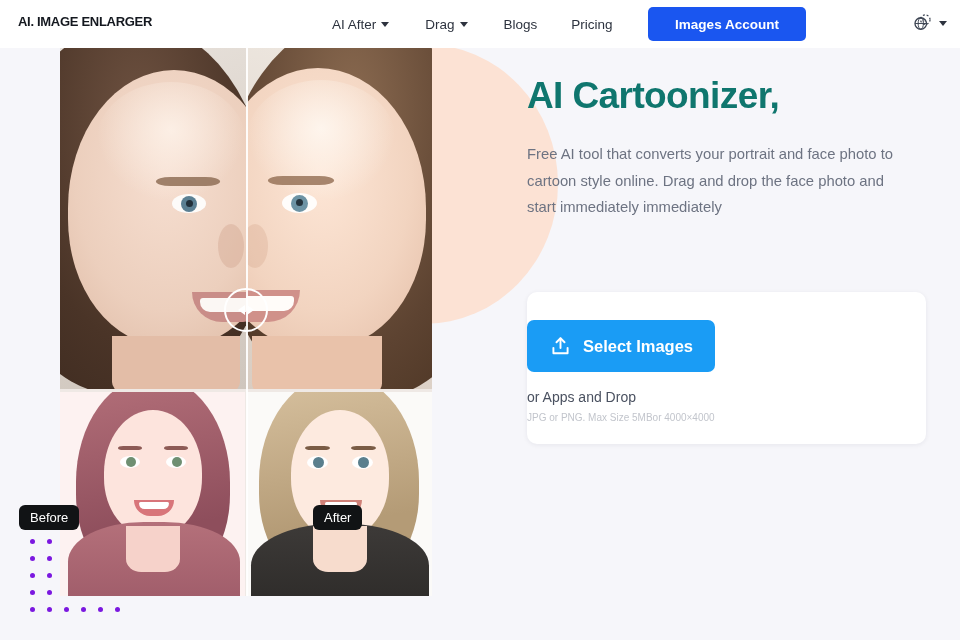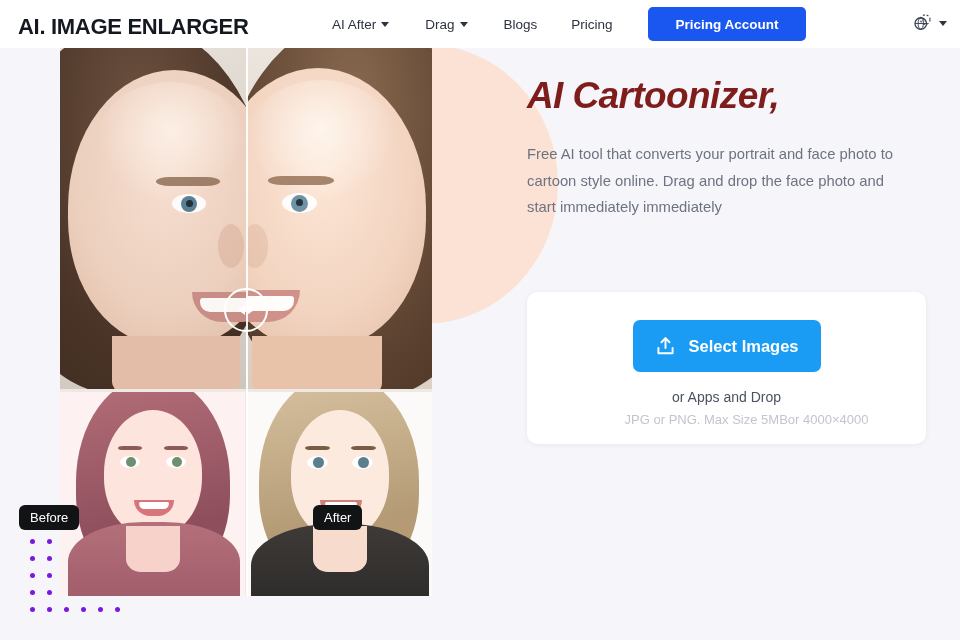--- a/index.html
+++ b/index.html
@@ -14,21 +14,21 @@
   
   #header {
     position: absolute; top: 0; left: 0;
     width: 960px; height: 48px;
     background: #ffffff;
     display: flex; align-items: center;
     z-index: 40;
   }
   #logo {
     position: absolute; left: 18px; top: 14px;
-    font-size: 22px; font-weight: bold;
+    font-size: 13px; font-weight: bold;
     letter-spacing: -0.3px;
     color: #14181f;
     white-space: nowrap;
   }
   #nav { position: absolute; left: 332px; top: 0; height: 48px; display: flex; align-items: center; gap: 0; }
   .nav-item {
     display: flex; align-items: center; gap: 5px;
     font-size: 13.5px; color: #2d333f;
     padding: 0 19px 0 0; margin-right: 17px;
     cursor: pointer; white-space: nowrap;
@@ -145,50 +145,49 @@
     font-size: 13px; border-radius: 6px;
     padding: 5px 11px; white-space: nowrap;
   }
   #badge-before { left: 19px;  top: 505px; }
   #badge-after  { left: 313px; top: 505px; }
 
   
   #hero { position: absolute; left: 527px; top: 74px; width: 400px; z-index: 15; }
   #headline {
     font-size: 37px; font-weight: bold;
-    line-height: 1.17; color: #7f1d1d;
+    line-height: 1.17; color: #0f766e;
     letter-spacing: -0.6px;
-    font-style: italic;
   }
   #subtext {
     margin-top: 24px;
     font-size: 14.8px; line-height: 1.78;
     color: #6d7382; max-width: 378px;
   }
   #upload-card {
     position: absolute; left: 527px; top: 292px;
     width: 399px; height: 152px;
     background: #ffffff;
     border-radius: 10px;
     box-shadow: 0 1px 5px rgba(30,35,60,0.07);
     z-index: 15;
-    display: flex; flex-direction: column; align-items: center;
+    display: flex; flex-direction: column; 
   }
   #btn-select {
     margin-top: 28px;
     width: 188px; height: 52px;
     background: #1a9cf5; color: #ffffff;
     border: none; border-radius: 7px;
     font-family: "Liberation Sans", sans-serif;
     font-size: 16.5px; font-weight: bold;
     display: flex; align-items: center; justify-content: center; gap: 11px;
     cursor: pointer;
   }
   #drag-text { margin-top: 17px; font-size: 14px; color: #4a5160; }
-  #limit-text { margin-top: 7px; font-size: 13px; color: #c2c5cc; margin-left: 40px; }
+  #limit-text { margin-top: 7px; font-size: 10px; color: #c2c5cc; }
 </style>
 </head>
 <body>
 
 <div id="page">
 
   <div id="peach-circle"></div>
 
   <div id="dot-grid">
       <div class="dot" style="left: 0px; top: 0px; background: rgb(123, 24, 224);"></div>
@@ -320,21 +319,21 @@
         <span class="caret"></span>
       </div>
       <div class="nav-item plain">
         <span>Blogs</span>
       </div>
       <div class="nav-item plain">
         <span>Pricing</span>
       </div>
     </div>
 
-    <button id="btn-create">Pricing Account</button>
+    <button id="btn-create">Images Account</button>
 
     <div id="lang">
       <svg width="21" height="21" viewBox="0 0 24 24" fill="none">
         <circle cx="10" cy="12" r="6.6" stroke="#3c4452" stroke-width="1.5"></circle>
         <ellipse cx="10" cy="12" rx="3" ry="6.6" stroke="#3c4452" stroke-width="1.1"></ellipse>
         <path d="M3.6 12h12.8" stroke="#3c4452" stroke-width="1.1"></path>
         <circle cx="15.2" cy="7.6" r="5.4" stroke="#3c4452" stroke-width="1.4" stroke-dasharray="2.2 2.2"></circle>
         <text x="12.4" y="10.6" font-size="6" fill="#3c4452" font-family="Liberation Sans, sans-serif">n</text>
       </svg>
       <span class="caret"></span>

